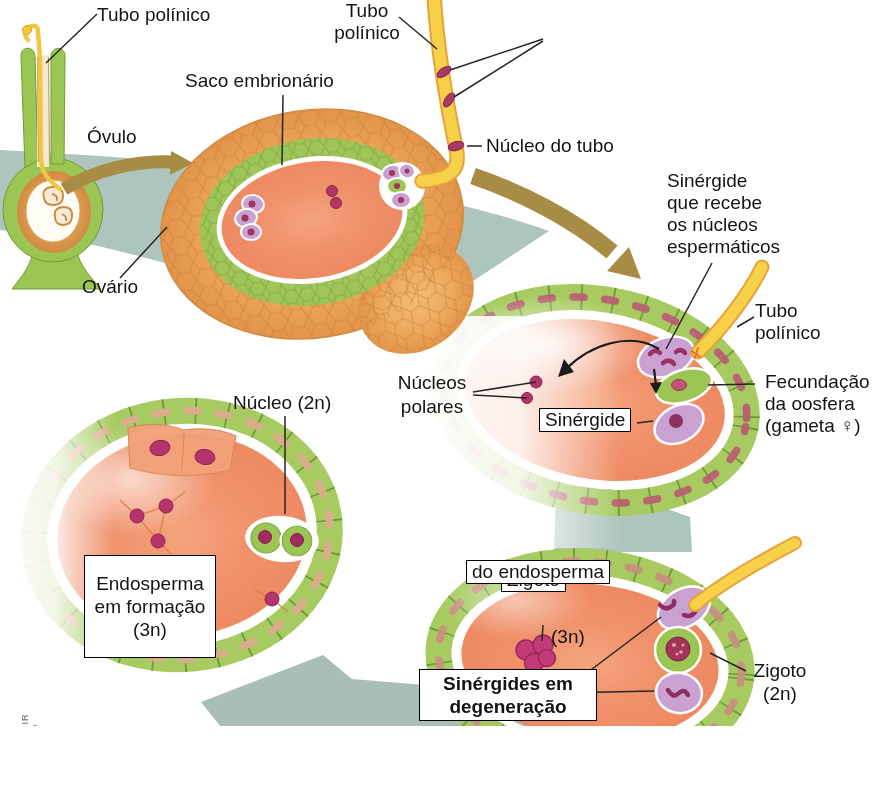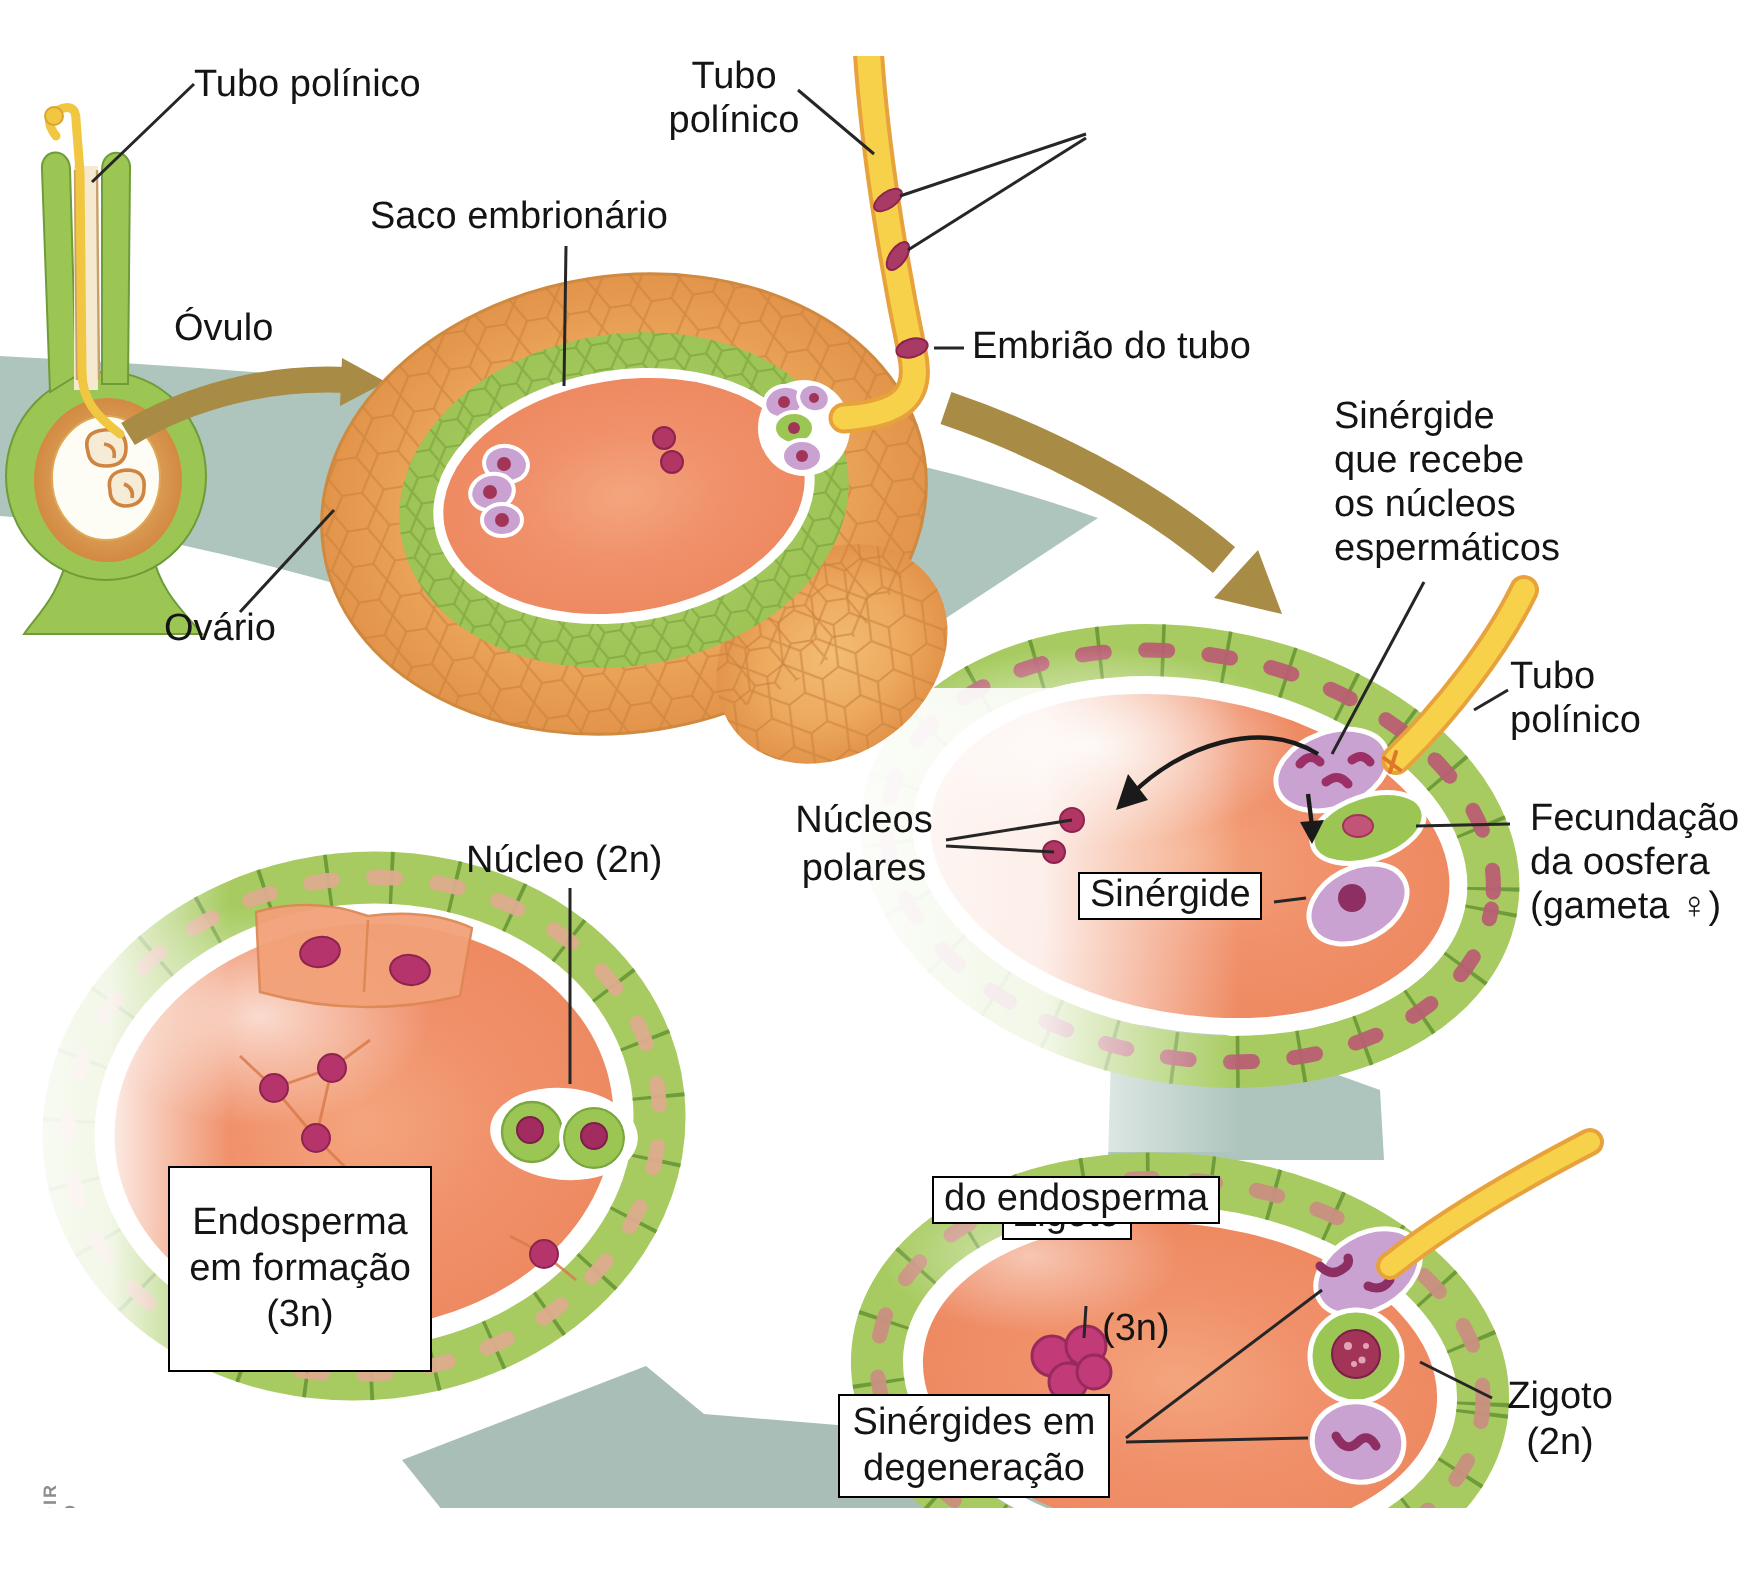--- a/index.html
+++ b/index.html
@@ -1,17 +1,17 @@
 <!DOCTYPE html>
 <html><head>
 <meta charset="utf-8">
 <style>
   html,body{margin:0;padding:0;background:#fff;}
   #stage{position:relative;width:872px;height:726px;background:#fff;overflow:hidden;
-         font-family:"Liberation Sans",sans-serif;margin-top:28px;}
+         font-family:"Liberation Sans",sans-serif;}
   #art{position:absolute;left:0;top:0;}
   .lbl{position:absolute;font:19px/22px "Liberation Sans",sans-serif;color:#141414;
        white-space:pre-line;}
   .ctr{text-align:center;}
   .box{border:1.7px solid #000;background:#fff;padding:0 5px;}
   .vert{writing-mode:vertical-rl;transform:rotate(180deg);font:bold 9px "Liberation Sans",sans-serif;
         color:#8d8d8d;letter-spacing:1px;}
 </style>
 </head>
 <body>
@@ -271,21 +271,21 @@
     <line x1="543" y1="625" x2="542" y2="641"></line>
     <line x1="563" y1="691" x2="661" y2="617"></line>
     <line x1="563" y1="693" x2="654" y2="691"></line>
     <line x1="746" y1="671" x2="710" y2="653"></line>
   </g>
 </svg>
 
 <div class="lbl" style="left:97px;top:4px;">Tubo polínico</div>
 <div class="lbl ctr" style="left:327px;top:0px;width:80px;">Tubo
 polínico</div>
-<div class="lbl" style="left:486px;top:135px;">Embrião do tubo</div>
+<div class="lbl" style="left:486px;top:135px;">Núcleo do tubo</div>
 <div class="lbl" style="left:185px;top:70px;">Saco embrionário</div>
 <div class="lbl" style="left:87px;top:126px;">Óvulo</div>
 <div class="lbl" style="left:82px;top:276px;">Ovário</div>
 <div class="lbl" style="left:667px;top:170px;">Sinérgide
 que recebe
 os núcleos
 espermáticos</div>
 <div class="lbl" style="left:755px;top:300px;">Tubo
 polínico</div>
 <div class="lbl" style="left:765px;top:371px;">Fecundação
@@ -294,19 +294,19 @@
 <div class="lbl ctr" style="left:390px;top:371px;width:84px;line-height:24px;">Núcleos
 polares</div>
 <div class="lbl box" style="left:539px;top:408px;">Sinérgide</div>
 <div class="lbl" style="left:233px;top:392px;">Núcleo (2n)</div>
 <div class="lbl box ctr" style="left:84px;top:555px;width:120px;line-height:23px;padding:16px 5px;">Endosperma
 em formação
 (3n)</div>
 <div class="lbl box" style="left:501px;top:568px;">Zigoto</div>
 <div class="lbl box" style="left:466px;top:560px;">do endosperma</div>
 <div class="lbl" style="left:551px;top:626px;">(3n)</div>
-<div class="lbl box ctr" style="left:419px;top:669px;width:130px;line-height:23px;padding:2px 2px;">Sinérgides em
+<div class="lbl box ctr" style="left:419px;top:669px;width:130px;line-height:23px;padding:2px 23px;font-weight:bold;">Sinérgides em
 degeneração</div>
 <div class="lbl ctr" style="left:744px;top:659px;width:72px;line-height:23px;">Zigoto
 (2n)</div>
 <div class="lbl vert" style="left:20px;top:676px;height:92px;">JURANDIR RIBEIRO</div>
 
 </div>
 
 </body></html>

